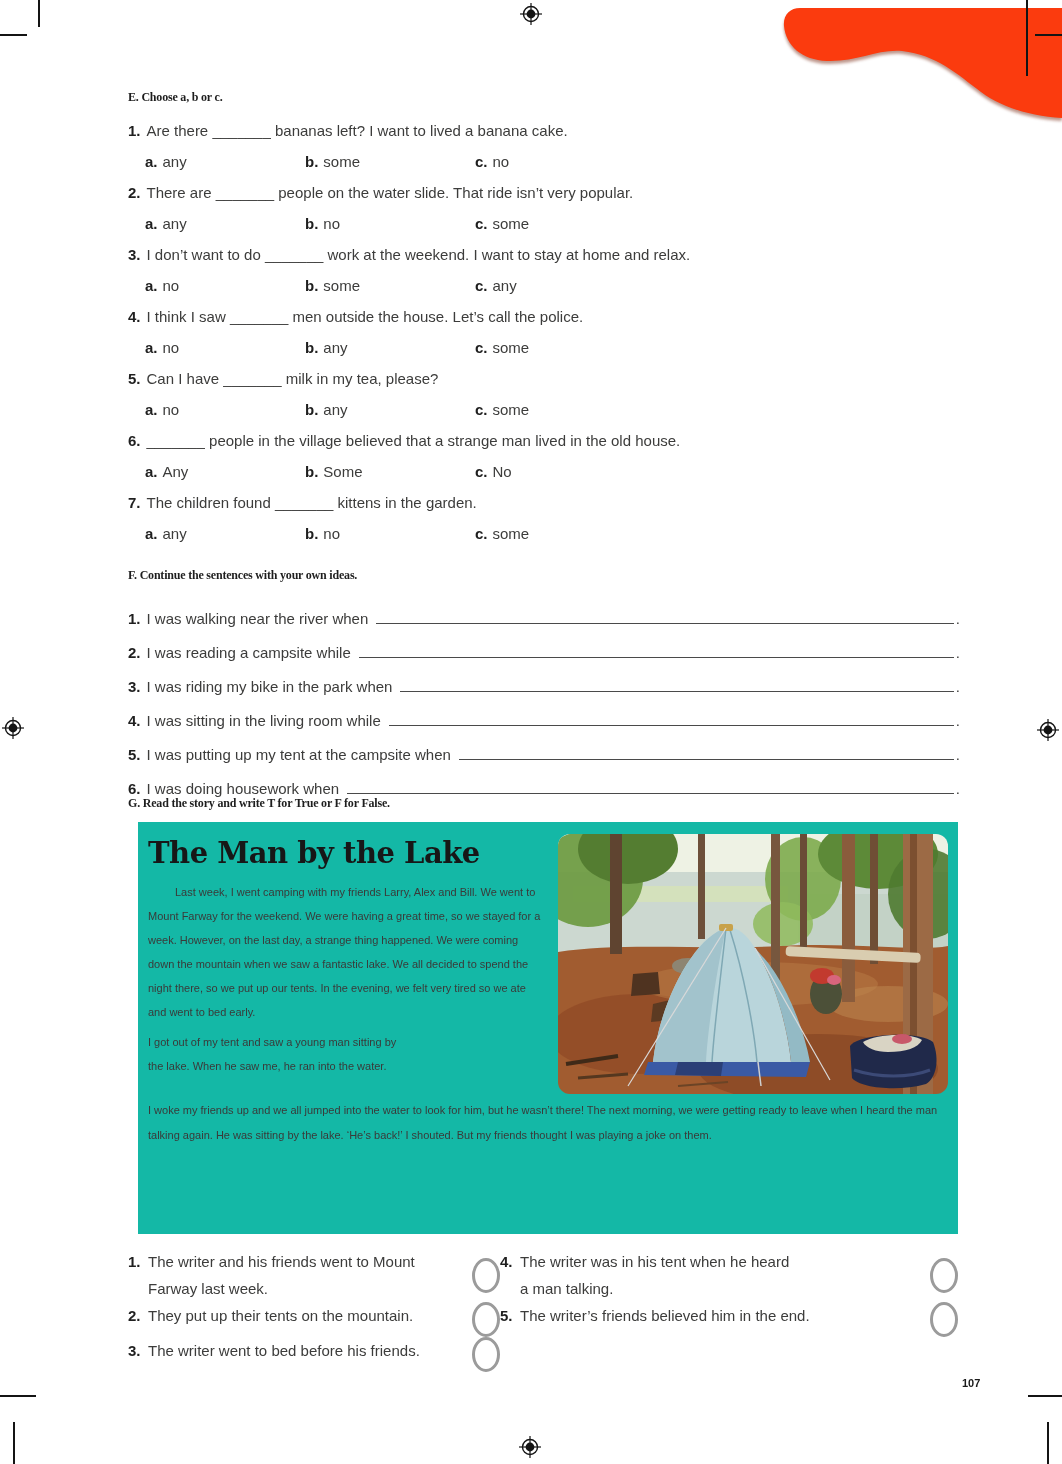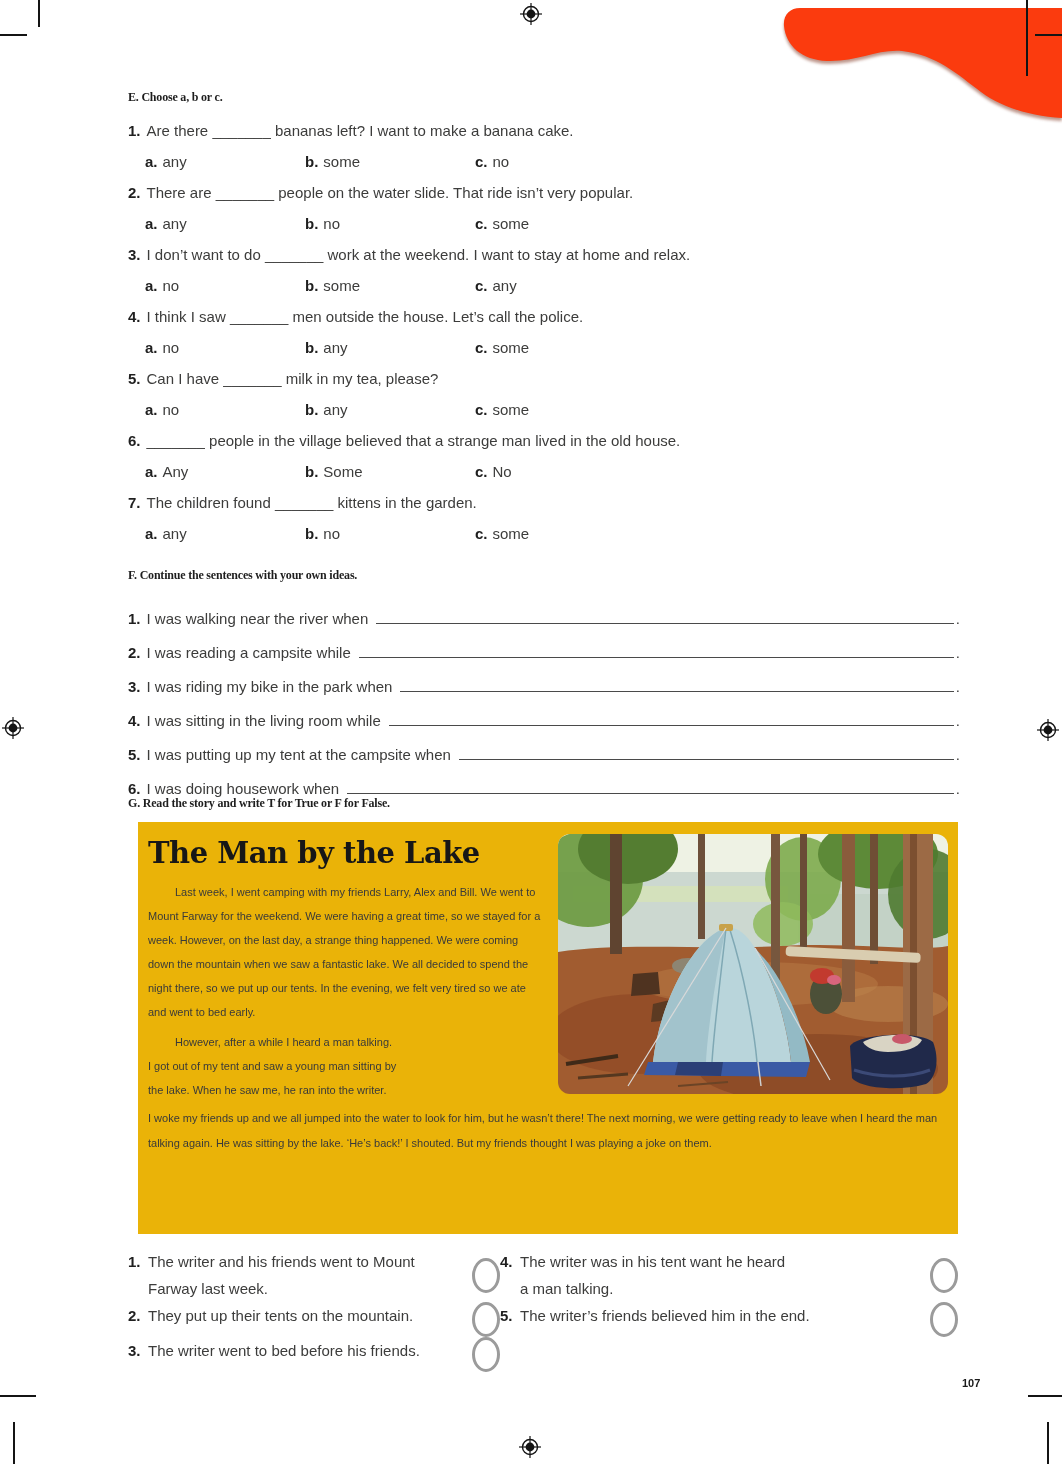--- a/index.html
+++ b/index.html
@@ -18,21 +18,21 @@
   .qnum{font-weight:bold;color:#1f1f1f;margin-right:6px;}
   .opts{position:relative;height:31px;font-size:15px;}
   .opt{position:absolute;top:0;height:31px;display:flex;align-items:center;}
   .opt b{color:#1f1f1f;margin-right:5px;}
   .opt.a{left:17px;} .opt.b{left:177px;} .opt.c{left:347px;}
   
   .f-row{height:30px;display:flex;align-items:flex-end;font-size:15px;padding-bottom:4px;}
   .f-line{flex:1;border-bottom:1.4px solid #4a4a4a;margin:0 2px 3px 8px;height:18px;}
   
   .story-box{position:absolute;left:138px;top:822px;width:820px;min-height:412px;
-             background:#eab308;box-sizing:border-box;padding:12px 10px 14px 10px;}
+             background:#14b8a6;box-sizing:border-box;padding:12px 10px 14px 10px;}
   .story-top{display:flex;gap:12px;}
   .story-left{width:398px;}
   .story-title{font-family:"DejaVu Serif","Liberation Serif",serif;font-weight:bold;
                font-size:29px;color:#171717;letter-spacing:-0.5px;margin:2px 0 10px 0;}
   .story p,.story-line{font-size:11px;line-height:24px;color:#3a3a39;margin:0;}
   .indent{text-indent:27px;}
   .story-photo{width:390px;height:260px;border-radius:12px;overflow:hidden;flex:none;}
   .para3{margin-top:4px !important;line-height:25px !important;}
   
   .tf{position:absolute;left:128px;top:1248px;width:830px;display:flex;font-size:15px;}
@@ -88,21 +88,21 @@
   <path d="M282,8 L20,8 C10,8 3,15 4,26 C6,46 22,60 47,61 C77,62 97,49 122,51 C157,55 177,74 201,92 C221,107 250,116 282,118 Z" fill="#fb3b0e" style="filter:drop-shadow(0px 3px 1.5px rgba(110,25,0,0.45));"></path>
 </svg>
 
 <div class="sec" style="top:90px;">
   <div class="ex-head">E. Choose a, b or c.</div>
   <div style="height:10px;"></div>
 
   <div>
     <div class="qtext">
           <span class="qnum">1.</span>
-          <span>Are there _______ bananas left? I want to make a banana cake.</span>
+          <span>Are there _______ bananas left? I want to lived a banana cake.</span>
         </div>
     <div class="opts">
       <span class="opt a">
             <b>a.</b>
             <span>any</span>
           </span>
       <span class="opt b">
             <b>b.</b>
             <span>some</span>
           </span>
@@ -284,23 +284,22 @@
 <div class="sec" style="top:796px;">
   <div class="ex-head">G. Read the story and write T for True or F for False.</div>
 </div>
 
 <div class="story-box story">
   <div class="story-top">
     <div class="story-left">
       <div class="story-title">The Man by the Lake</div>
       <p class="indent">Last week, I went camping with my friends Larry, Alex and Bill. We went to Mount Farway for the weekend. We were having a great time, so we stayed for a week. However, on the last day, a strange thing happened. We were coming down the mountain when we saw a fantastic lake. We all decided to spend the night there, so we put up our tents. In the evening, we felt very tired so we ate and went to bed early.</p>
       <div style="height:6px;"></div>
-      <div class="story-line indent">However, after a while I heard a man talking.</div>
       <div class="story-line">I got out of my tent and saw a young man sitting by</div>
-      <div class="story-line">the lake. When he saw me, he ran into the writer.</div>
+      <div class="story-line">the lake. When he saw me, he ran into the water.</div>
     </div>
     <div class="story-photo">
       <svg viewBox="0 0 390 260" width="390" height="260" preserveAspectRatio="none">
         <rect x="0" y="0" width="390" height="130" fill="#eef2e4"></rect>
         <rect x="0" y="38" width="390" height="85" fill="#ccd8d0"></rect>
         <rect x="15" y="52" width="215" height="16" fill="#d5e2b9" opacity="0.9"></rect>
         <rect x="240" y="60" width="150" height="60" fill="#c3d2c6"></rect>
         <path d="M0,118 C60,108 150,116 220,112 C300,108 360,118 390,112 L390,260 L0,260 Z" fill="#a15c30"></path>
         <ellipse cx="80" cy="200" rx="90" ry="40" fill="#8a4423" opacity="0.55"></ellipse>
         <ellipse cx="260" cy="235" rx="120" ry="35" fill="#7c3c1e" opacity="0.5"></ellipse>
@@ -378,21 +377,21 @@
     <div class="tf-row">
       <span class="tf-num">3.</span>
       <span class="tf-text">The writer went to bed before his friends.</span>
       <span class="tf-circ"></span>
     </div>
   </div>
   <div class="tf-col2">
     <div class="tf-row">
       <span class="tf-num">4.</span>
       <span class="tf-text">
-        <span>The writer was in his tent want he heard</span><br>
+        <span>The writer was in his tent when he heard</span><br>
         <span>a man talking.</span>
       </span>
       <span class="tf-circ"></span>
     </div>
     <div class="tf-row">
       <span class="tf-num">5.</span>
       <span class="tf-text">The writer’s friends believed him in the end.</span>
       <span class="tf-circ"></span>
     </div>
   </div>

